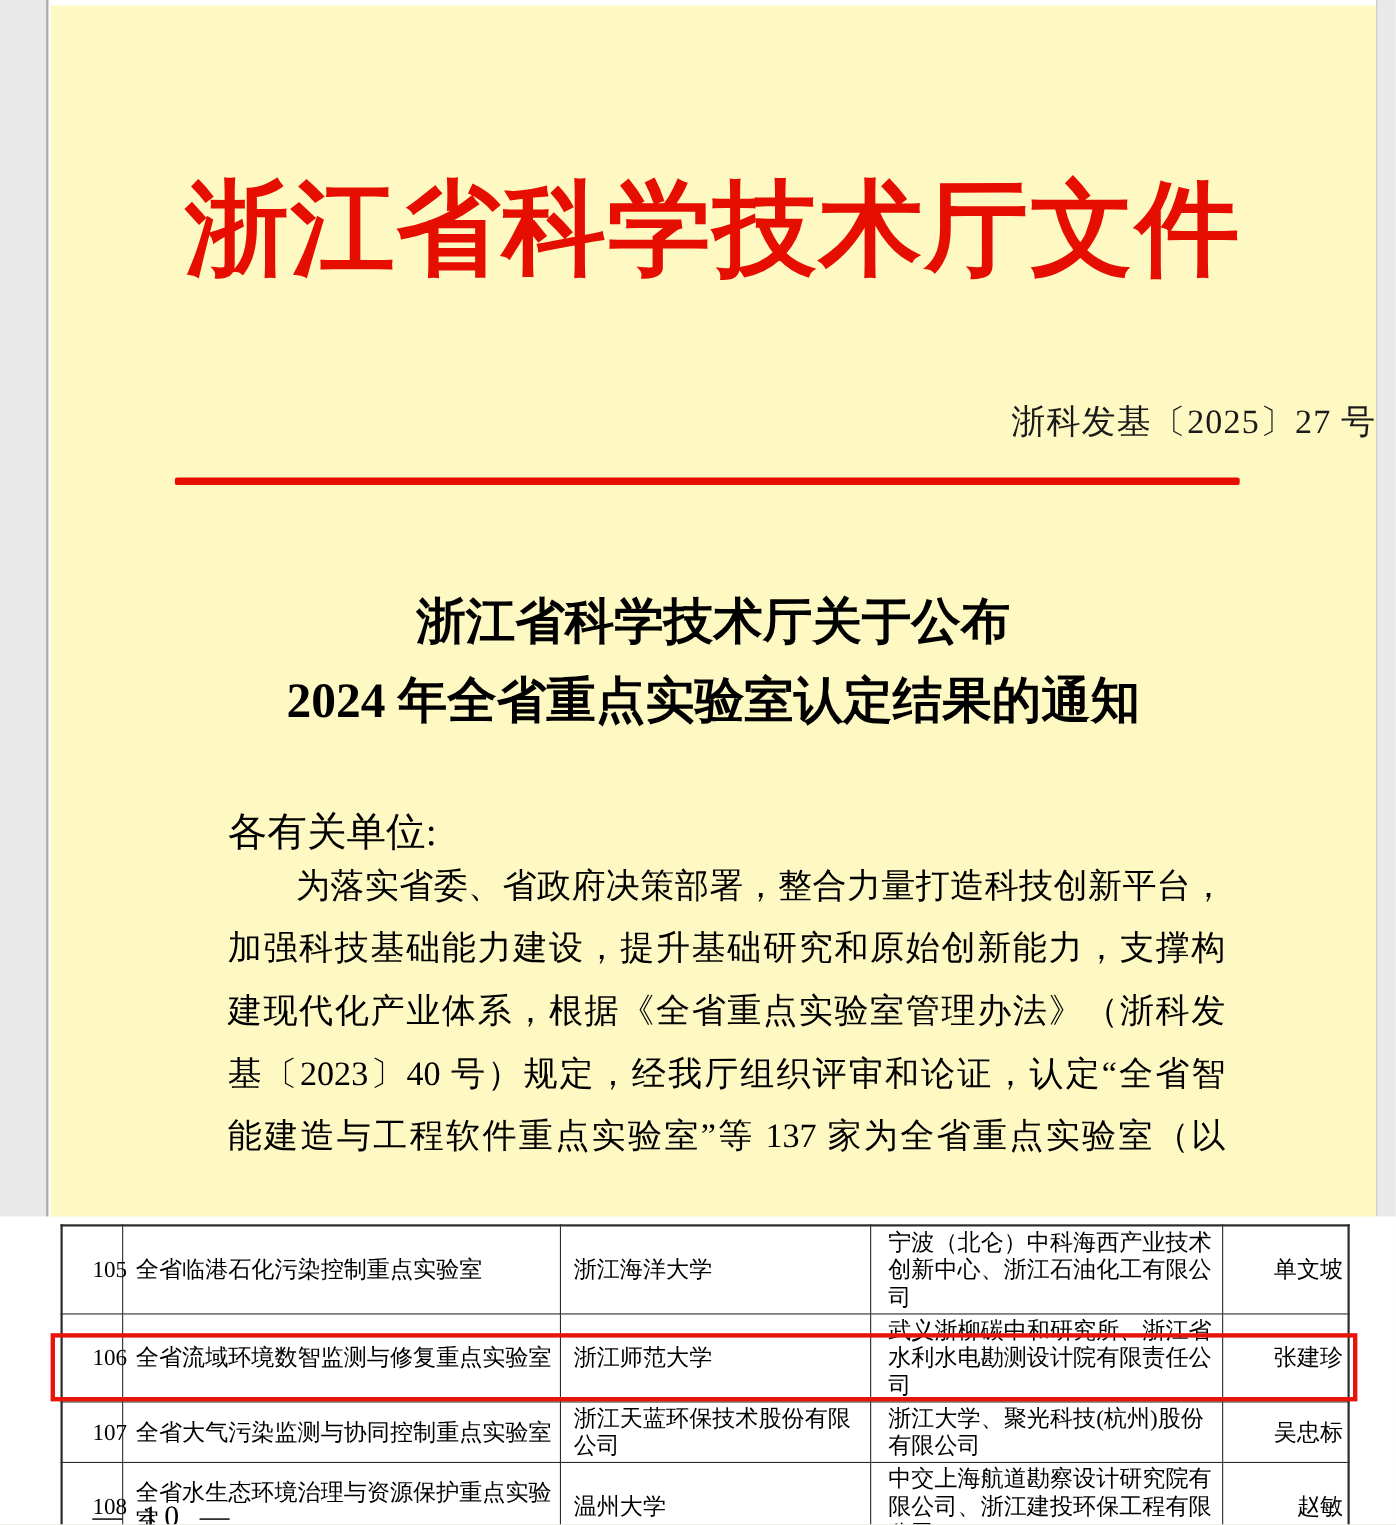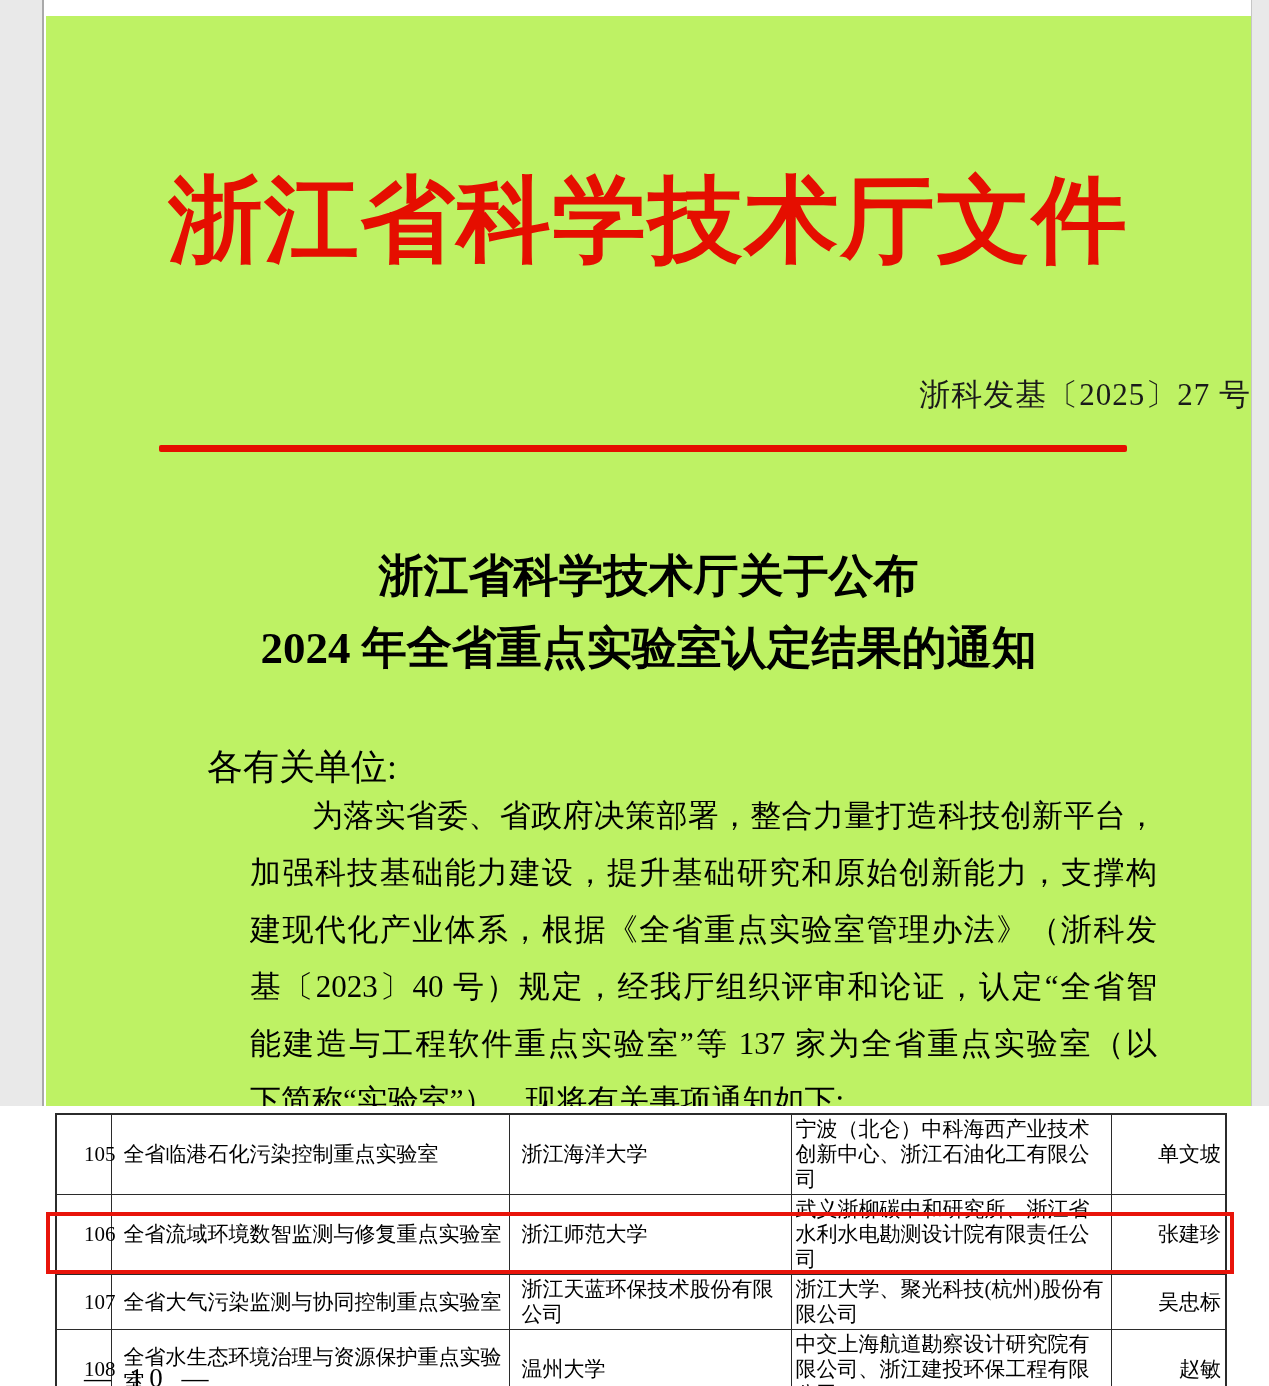--- a/index.html
+++ b/index.html
@@ -15,22 +15,22 @@
   }
   
   .margin-strip {
     position: absolute; top: 0; height: 1106px;
     background: #e9e9e9;
   }
   .margin-left  { left: 0; width: 44px; border-right: 2px solid #a9a9a9; }
   .margin-right { right: 0; width: 18px; border-left: 1px solid #c6c6c6; }
 
   .page {
-    position: absolute; left: 46px; top: 16px; width: 1205px; height: 1106px;
-    background: #bef264;
+    position: absolute; left: 46px; top: 5px; width: 1205px; height: 1106px;
+    background: #fef9c3;
   }
 
   .red-header {
     position: absolute; left: 0; top: 146px; width: 100%;
     text-align: center;
     font-size: 94px; font-weight: bold; letter-spacing: 2px;
     color: #e50e00;
     line-height: 1.25;
     white-space: nowrap;
   }
@@ -52,21 +52,21 @@
   }
   .notice-title.l1 { top: 530px; }
   .notice-title.l2 { top: 602px; }
 
   .salutation {
     position: absolute; left: 161px; top: 727px;
     font-size: 36px; color: #000;
   }
   .body-para {
     position: absolute; left: 161px; top: 771px; width: 907px;
-    font-size: 31px; color: #000; margin-left: 43px;
+    font-size: 31px; color: #000;
   }
   .body-line {
     height: 57px; line-height: 57px;
     text-align: justify; text-align-last: justify;
     overflow: hidden; white-space: nowrap;
   }
   .body-line.indent { padding-left: 62px; }
   .body-line.last { text-align-last: left; }
 
   
@@ -86,21 +86,21 @@
     font-size: 21px; color: #000;
     line-height: 25px;
     vertical-align: middle;
     padding: 2px 4px;
   }
   table.labs tr { height: 50px; }
   table.labs tr.hl { height: 54px; }
   table.labs td.c-no { text-align: center; padding-left: 27px; }
   table.labs td.c-lab { padding-left: 12px; }
   table.labs td.c-inst { padding-left: 12px; margin-top: 48px; }
-  table.labs td.c-part { padding-left: 4px; padding-right: 4px; }
+  table.labs td.c-part { padding-left: 16px; padding-right: 4px; }
   table.labs td.c-dir { text-align: right; }
   table.labs { border: 2px solid #2b2b2b; }
 
   .highlight-box {
     position: absolute; left: 46px; top: 106px;
     width: 1188px; height: 62px;
     border: 4px solid #e8140a;
     background: transparent;
     pointer-events: none;
   }
@@ -130,21 +130,20 @@
     <div class="notice-title l2">2024 年全省重点实验室认定结果的通知</div>
 
     <div class="salutation">各有关单位:</div>
 
     <div class="body-para">
       <div class="body-line indent">为落实省委、省政府决策部署，整合力量打造科技创新平台，</div>
       <div class="body-line">加强科技基础能力建设，提升基础研究和原始创新能力，支撑构</div>
       <div class="body-line">建现代化产业体系，根据《全省重点实验室管理办法》（浙科发</div>
       <div class="body-line">基〔2023〕40 号）规定，经我厅组织评审和论证，认定“全省智</div>
       <div class="body-line">能建造与工程软件重点实验室”等 137 家为全省重点实验室（以</div>
-      <div class="body-line last">下简称“实验室”）。现将有关事项通知如下:</div>
     </div>
   </div>
 
   <div class="table-section">
     <table class="labs">
       <colgroup>
         <col style="width:55px">
         <col style="width:398px">
         <col style="width:282px">
         <col style="width:320px">

